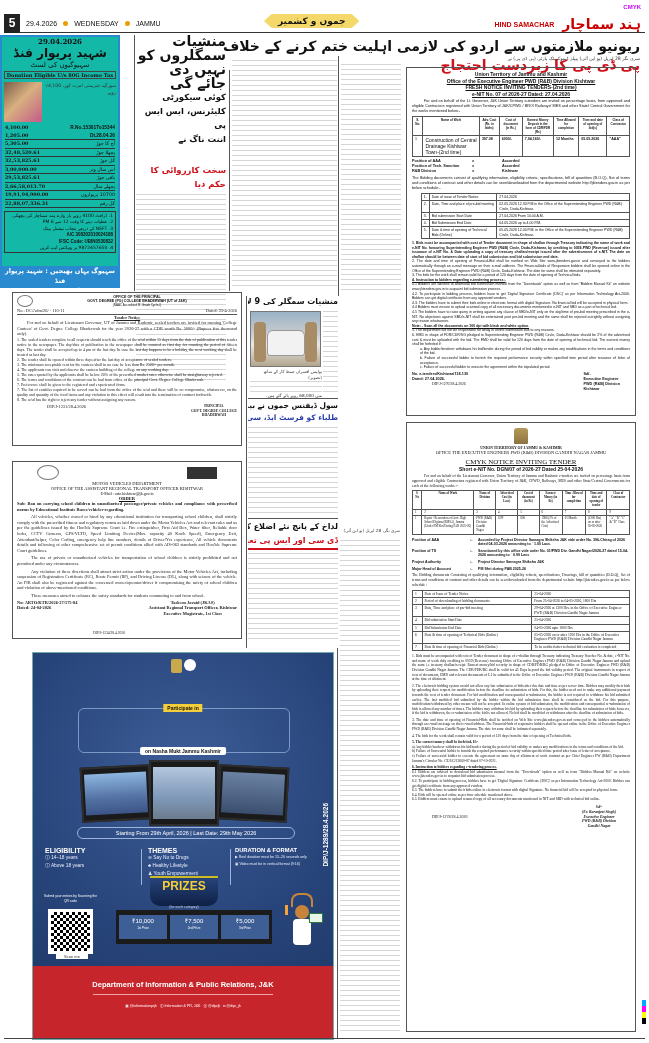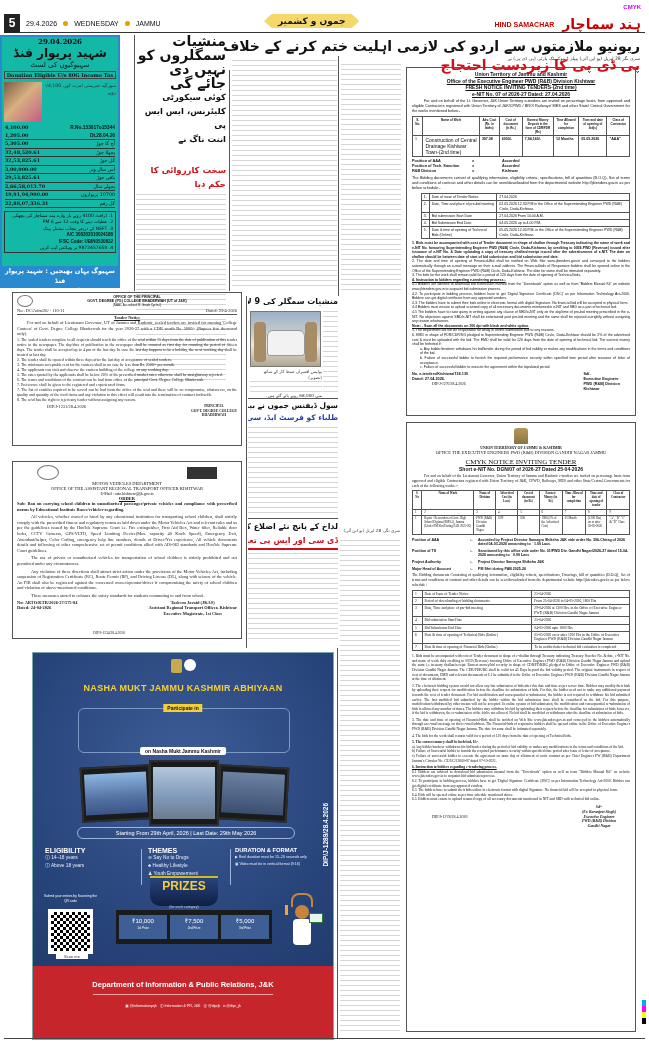--- a/index.html
+++ b/index.html
@@ -254,21 +254,20 @@
     </div>
   </div>
   <div class="tinyen" style="position:absolute;left:80px;bottom:1px;font-size:3.6px;">DIP/J-1234/28.4.2026</div>
 </div>
 
 <div class="ad">
   <div style="position:absolute;top:6px;left:138px;width:26px;height:16px;display:flex;gap:2px;">
     <div style="width:11px;height:14px;background:#c9a94e;border-radius:2px;"></div>
     <div style="width:12px;height:12px;background:#fff;border-radius:50%;"></div>
   </div>
-  <div class="t1">NASHA MUKT JAMMU KASHMIR ABHIYAAN</div>
   <div class="frame"></div>
   <div class="pin">Participate in</div>
   <div class="t3">on Nasha Mukt Jammu Kashmir</div>
   <div class="film" style="left:48px;top:113px;width:70px;height:55px;transform:rotate(-3deg);">
       <div class="photo" style="background:linear-gradient(180deg,#8db6e0,#5472a4 60%,#3b5488);"></div>
     </div>
   <div class="film" style="left:116px;top:107px;width:70px;height:66px;">
       <div class="photo" style="background:linear-gradient(180deg,#b3c7dd,#7e98b8 60%,#6d7c8e);"></div>
     </div>
   <div class="film" style="left:185px;top:113px;width:70px;height:55px;transform:rotate(3deg);">

